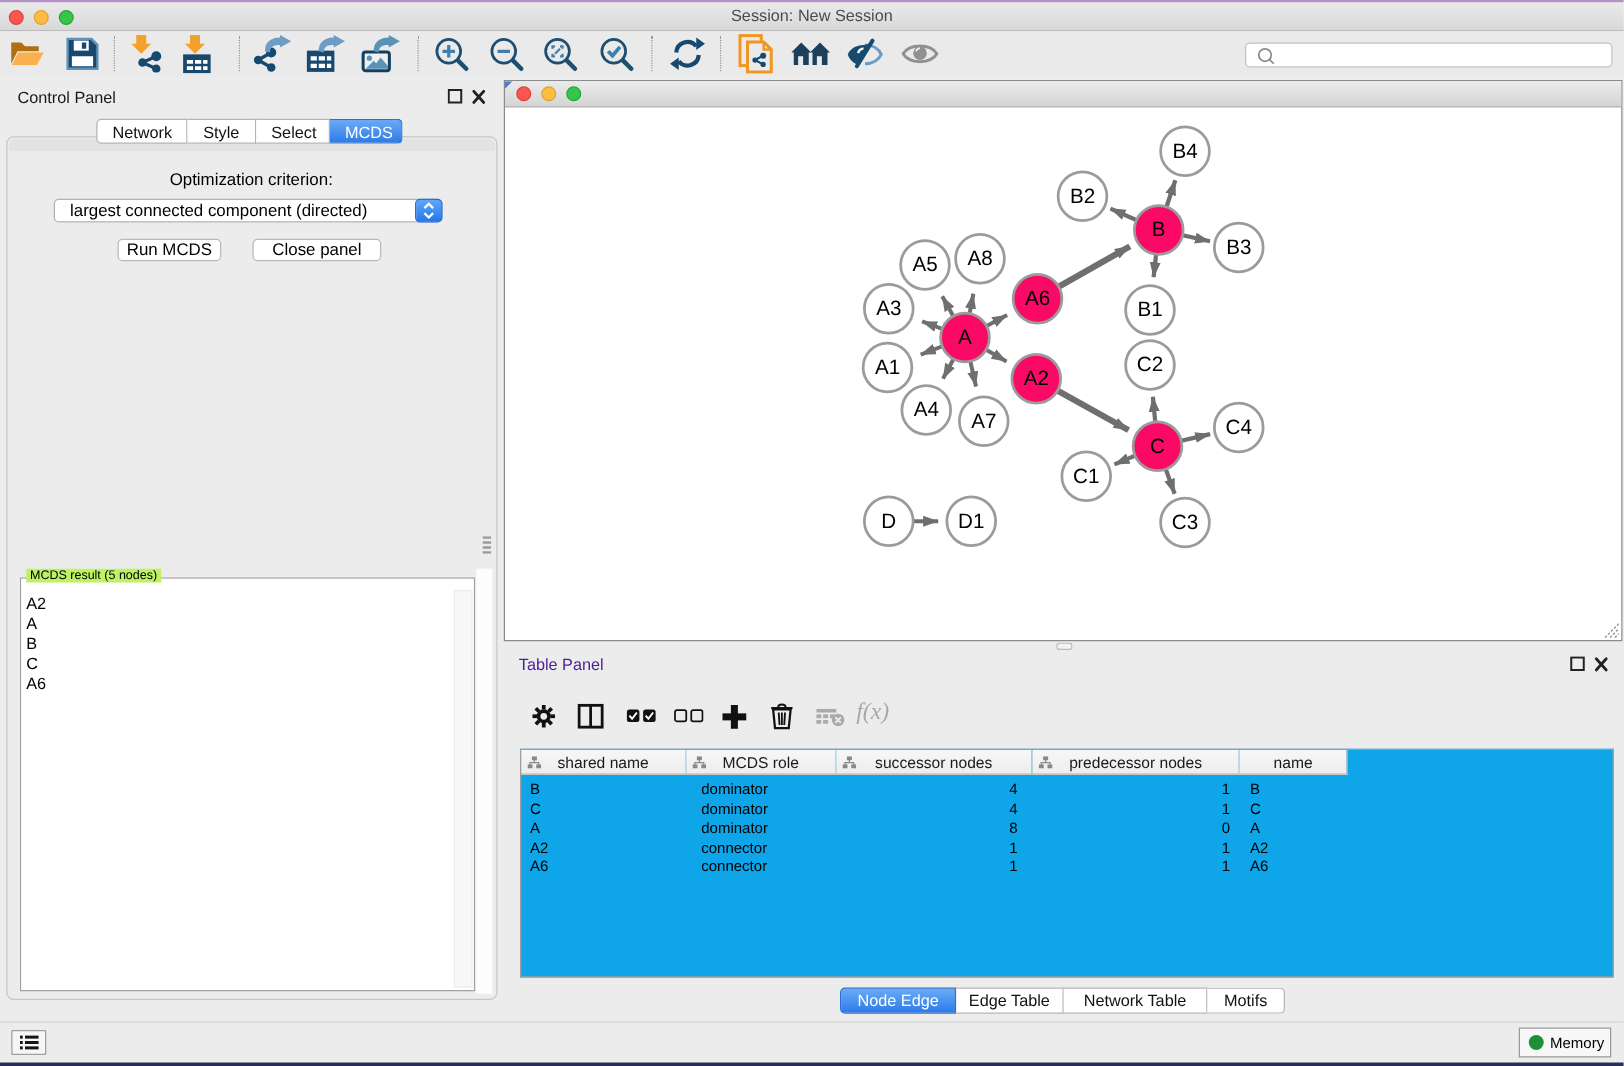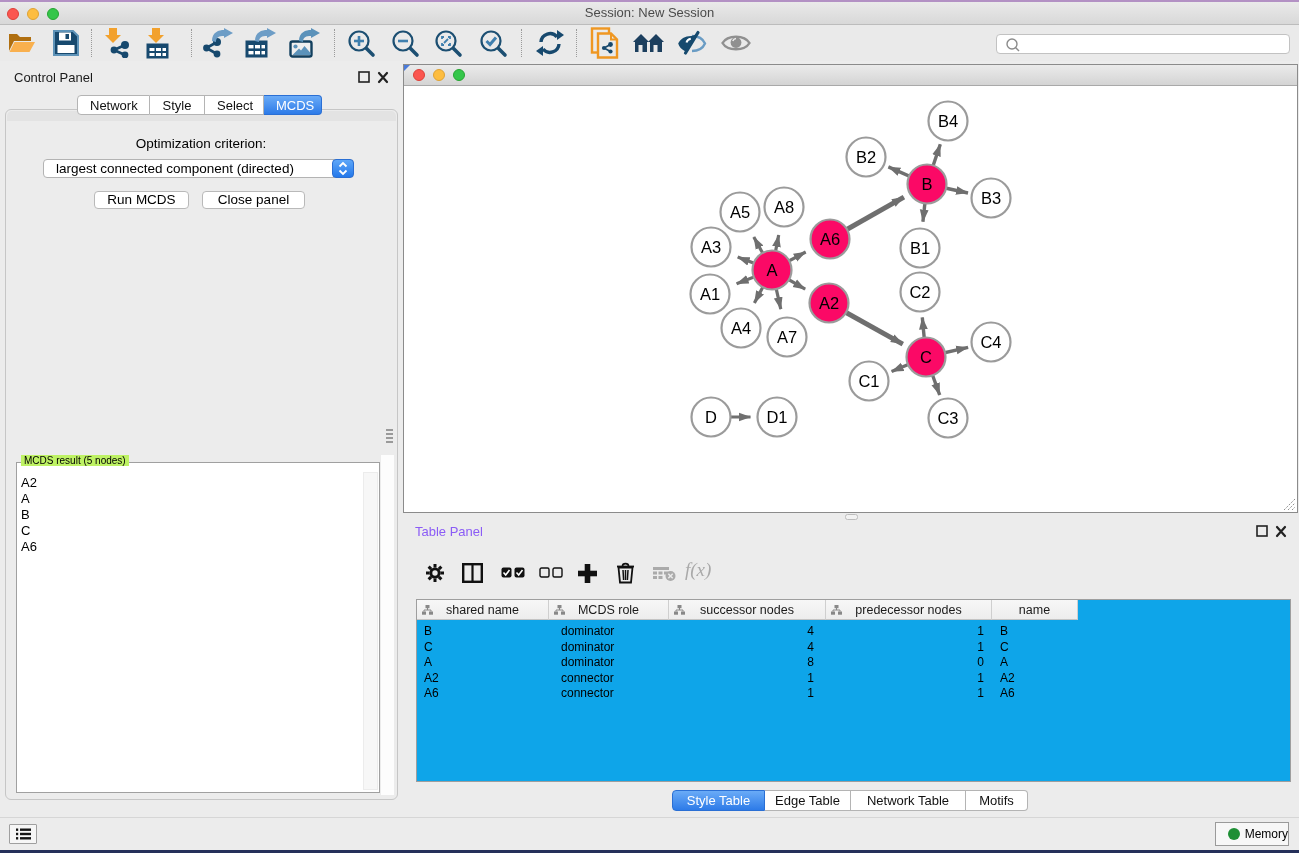--- a/index.html
+++ b/index.html
@@ -40,34 +40,34 @@
 #mcdslist .item{position:absolute;left:4px;font-size:13px;color:#000}
 #mcds-scroll{left:363px;top:472px;width:15px;height:318px;background:#f7f7f7;border:1px solid #ececec}
 
 #netwin{left:403px;top:64px;width:895px;height:449px;border:1px solid #8b8b8b;background:#fff}
 #nettitle{position:absolute;left:0;top:0;width:100%;height:21px;background:linear-gradient(#ebebeb,#d4d4d4);border-bottom:1px solid #a9a9a9}
 #nettitle .t-red{left:9px;background:#fb5650;border:1px solid #dd4139;top:4px}
 #nettitle .t-yel{left:29px;background:#fdbd40;border:1px solid #dfa234;top:4px}
 #nettitle .t-grn{left:49px;background:#35c64a;border:1px solid #27a533;top:4px}
 #nettitletext{position:absolute;left:0;top:3px;width:100%;text-align:center;font-size:13px;color:#333}
 
-#tp-title{left:415px;top:524px;font-size:13px;color:#8b5cf6}
+#tp-title{left:415px;top:524px;font-size:13px;color:#4c1d95}
 #tp-toolbar{left:417px;top:558px;width:870px;height:30px}
 #tablewrap{left:416px;top:599px;width:875px;height:183px;background:#0ea5e9;border:1px solid #9e9e9e}
 .th{position:absolute;top:0;height:20px;background:linear-gradient(#f7f7f7,#ededed);border-right:1px solid #cfcfcf;border-bottom:1px solid #c4c4c4;font-size:12.5px;color:#1a1a1a;text-align:center;line-height:20px}
 .td{position:absolute;font-size:12px;color:#000;height:15px;line-height:15px}
 .bottomtabs{position:absolute;left:672px;top:790px;height:21px;display:flex}
 .btab{height:21px;line-height:20px;background:#fff;border:1px solid #b4b4b4;border-left:none;font-size:13px;color:#111;text-align:center}
 .btab.first{border-left:1px solid #b4b4b4;border-radius:4px 0 0 4px}
 .btab.last{border-radius:0 4px 4px 0}
 .btab.sel{background:linear-gradient(#6aabf7,#2d7be8);color:#fff;border-color:#2a6fd4}
 
 #statusbar{left:0;top:817px;width:1299px;height:33px;background:#ececec;border-top:1px solid #d6d6d6}
 #listbtn{left:9px;top:824px;width:28px;height:20px;background:#f6f6f6;border:1px solid #9f9f9f;border-radius:1px}
-#membtn{left:1215px;top:822px;width:74px;height:24px;background:#f7f7f7;border:1px solid #9a9a9a;font-size:12px;line-height:22px;text-align:right;padding-left:7px;color:#000}
+#membtn{left:1215px;top:822px;width:74px;height:24px;background:#f7f7f7;border:1px solid #9a9a9a;font-size:12px;line-height:22px;text-align:left;padding-left:7px;color:#000}
 #membtn .dot{display:inline-block;width:12px;height:12px;border-radius:50%;background:#1e8f35;vertical-align:-2px;margin-right:5px}
 #navy{left:0;top:850px;width:1299px;height:3px;background:#25305a}
 </style>
 </head>
 <body>
 <div class="abs" id="purple"></div>
 <div class="abs" id="titlebar">
   <div class="tl t-red"></div>
     <div class="tl t-yel"></div>
     <div class="tl t-grn"></div>
@@ -278,21 +278,21 @@
 </div>
 <div class="abs" id="optlabel">Optimization criterion:</div>
 <div class="abs" id="dropdown">largest connected component (directed)
   <div class="stepper">
     <svg width="20" height="17" viewBox="0 0 20 17" style="position:absolute;left:0;top:0">
       <path d="M6.5 6.5 L10 3 L13.5 6.5" fill="none" stroke="#fff" stroke-width="1.8"></path>
       <path d="M6.5 10.5 L10 14 L13.5 10.5" fill="none" stroke="#fff" stroke-width="1.8"></path>
     </svg>
   </div>
 </div>
-<div class="btn" style="left:94px;top:191px;width:95px">Run MCDS</div>
+<div class="btn" style="left:94px;top:191px;width:83px">Run MCDS</div>
 <div class="btn" style="left:202px;top:191px;width:103px">Close panel</div>
 <div class="abs" id="groupbox"></div>
 <div class="abs" id="mcdslist">
   <div class="item" style="top:12px">A2</div>
   <div class="item" style="top:28px">A</div>
   <div class="item" style="top:44px">B</div>
   <div class="item" style="top:60px">C</div>
   <div class="item" style="top:76px">A6</div>
 </div>
 <div class="abs" id="mcds-scroll"></div>
@@ -521,21 +521,21 @@
 <div class="td" style="left:253px;top:70.5px;width:144px;text-align:right">1</div>
 <div class="td" style="left:410px;top:70.5px;width:157px;text-align:right">1</div>
 <div class="td" style="left:583px;top:70.5px">A2</div>
 <div class="td" style="left:7px;top:86.0px">A6</div>
 <div class="td" style="left:144px;top:86.0px">connector</div>
 <div class="td" style="left:253px;top:86.0px;width:144px;text-align:right">1</div>
 <div class="td" style="left:410px;top:86.0px;width:157px;text-align:right">1</div>
 <div class="td" style="left:583px;top:86.0px">A6</div>
 </div>
 <div class="bottomtabs">
-  <div class="btab sel first" style="width:93px">Style Table</div>
+  <div class="btab sel first" style="width:93px">Node Edge</div>
   <div class="btab" style="width:86px">Edge Table</div>
   <div class="btab" style="width:115px">Network Table</div>
   <div class="btab last" style="width:62px">Motifs</div>
 </div>
 <div class="abs" id="statusbar"></div>
 <div class="abs" id="listbtn">
   <svg width="15" height="12" style="position:absolute;left:6px;top:3px" viewBox="0 0 15 12">
     <g fill="#151515">
       <rect x="0" y="0.5" width="2.2" height="2.4"></rect>
         <rect x="4" y="0.5" width="11" height="2.4"></rect>

